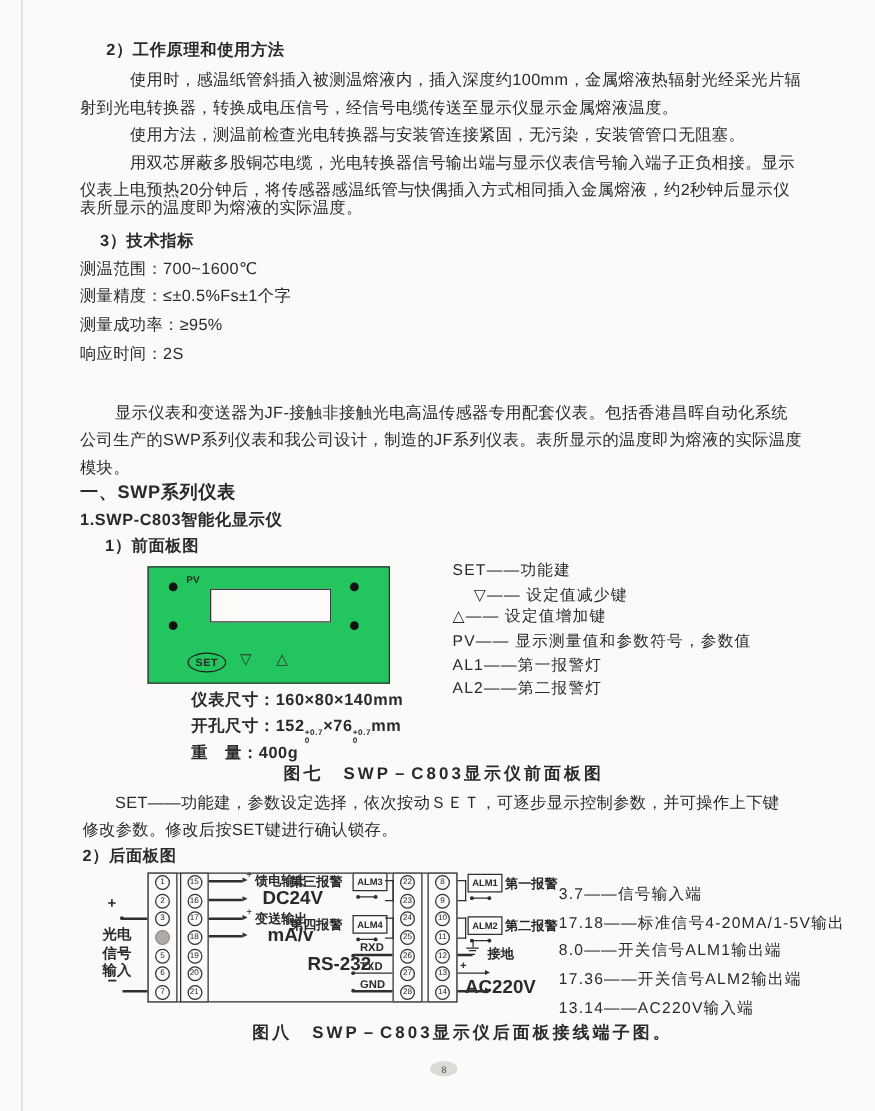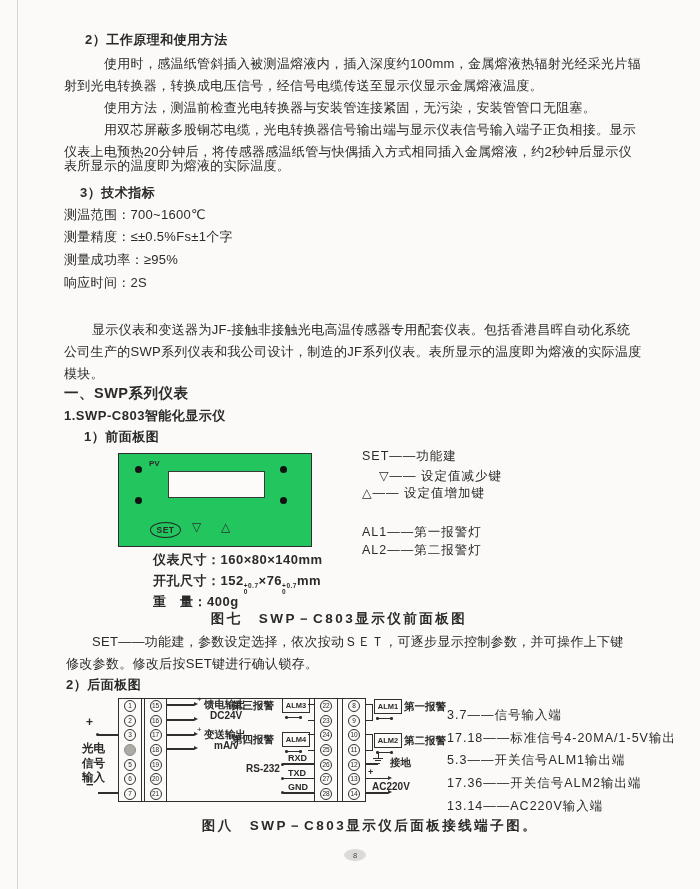--- a/index.html
+++ b/index.html
@@ -8,21 +8,21 @@
   .abs{position:absolute;white-space:nowrap;}
   .scanline{position:absolute;left:17px;top:0;width:1px;height:889px;background:#d8d5cf;}
   
   .b13{font-size:13px;letter-spacing:.3px;}
   .h13{font-size:13px;font-weight:700;letter-spacing:.5px;}
   .h14{font-size:14.5px;font-weight:700;letter-spacing:.5px;}
   .title{font-size:17px;font-weight:700;letter-spacing:6px;text-align:center;}
   .leg12{font-size:12.5px;letter-spacing:1px;}
   .figcap{font-size:13.5px;font-weight:700;letter-spacing:2.5px;text-align:center;}
   .s10{font-size:10.5px;}
-  .s9{font-size:10px;}
+  .s9{font-size:15px;}
   
   .hline{position:absolute;height:1.2px;background:#2f2f2f;}
   .vline{position:absolute;width:1.2px;background:#2f2f2f;}
   .arr{position:absolute;width:0;height:0;border-top:2.6px solid transparent;
        border-bottom:2.6px solid transparent;border-left:4.5px solid #2f2f2f;}
   .dotm{position:absolute;width:3px;height:3px;border-radius:50%;background:#2f2f2f;}
   
   .panel{position:absolute;border:1.5px solid #2f2f2f;background:#22c55e;}
   .disp{position:absolute;border:1.2px solid #3a3a3a;background:#fcfbf9;}
   .ind{position:absolute;width:7px;height:7px;border-radius:50%;background:#121212;}
@@ -87,40 +87,41 @@
     <div class="abs" style="left:30px;top:5px;font-size:8px;font-weight:600">PV</div>
     <div class="disp" style="left:49px;top:17px;width:95px;height:25px"></div>
     <div class="setoval" style="left:31px;top:68px">SET</div>
     <div class="tri" style="left:73px;top:66px">▽</div>
     <div class="tri" style="left:102px;top:66px">△</div>
   </div>
 
   <div class="abs leg12" style="left:362px;top:448px">SET——功能建</div>
   <div class="abs leg12" style="left:379px;top:468px">▽—— 设定值减少键</div>
   <div class="abs leg12" style="left:362px;top:485px">△—— 设定值增加键</div>
+  <div class="abs leg12" style="left:362px;top:505px">PV—— 显示测量值和参数符号，参数值</div>
   <div class="abs leg12" style="left:362px;top:524px">AL1——第一报警灯</div>
   <div class="abs leg12" style="left:362px;top:542px">AL2——第二报警灯</div>
 
   <div class="abs h13" style="left:153px;top:551px">
     <span>仪表尺寸：</span><span>160×80×140mm</span>
   </div>
   <div class="abs h13" style="left:153px;top:572px">
     <span>开孔尺寸：</span><span>152</span><span class="tol">
         <span>+0.7</span>
         <span>0</span>
       </span><span>×76</span><span class="tol">
         <span>+0.7</span>
         <span>0</span>
       </span><span>mm</span>
   </div>
   <div class="abs h13" style="left:153px;top:593px">
     <span>重　量：</span><span>400g</span>
   </div>
 
-  <div class="abs figcap" style="left:139px;top:610px;width:400px">
+  <div class="abs figcap" style="left:155px;top:610px;width:400px">
     <span>图七</span>　<span>SWP－C803显示仪前面板图</span>
   </div>
 
   <div class="abs b13" style="left:92px;top:633px">SET——功能建，参数设定选择，依次按动ＳＥＴ，可逐步显示控制参数，并可操作上下键</div>
   <div class="abs b13" style="left:66px;top:655px">修改参数。修改后按SET键进行确认锁存。</div>
   <div class="abs h13" style="left:66px;top:676px">2）后面板图</div>
 
   <div class="rear-outer" style="left:118px;top:698px;width:248px;height:104px"></div>
   <div class="tcol" style="left:118px;width:24px">
       <span class="term">1</span>
@@ -222,21 +223,21 @@
 
   <div class="abs" style="left:368px;top:767px;font-size:9px;font-weight:700">+</div>
   <div class="hline" style="left:366px;top:778px;width:22px"></div>
   <div class="arr" style="left:388px;top:776px"></div>
   <div class="abs s9" style="left:372px;top:781px;font-weight:600">AC220V</div>
   <div class="hline" style="left:366px;top:792.4px;width:22px"></div>
   <div class="arr" style="left:388px;top:790.4px"></div>
 
   <div class="abs leg12" style="left:447px;top:707px">3.7——信号输入端</div>
   <div class="abs leg12" style="left:447px;top:730px">17.18——标准信号4-20MA/1-5V输出</div>
-  <div class="abs leg12" style="left:447px;top:752px">5.3——开关信号ALM1输出端</div>
+  <div class="abs leg12" style="left:447px;top:752px">8.0——开关信号ALM1输出端</div>
   <div class="abs leg12" style="left:447px;top:775px">17.36——开关信号ALM2输出端</div>
   <div class="abs leg12" style="left:447px;top:798px">13.14——AC220V输入端</div>
 
   <div class="abs figcap" style="left:160px;top:817px;width:420px">
     <span>图八</span>　<span>SWP－C803显示仪后面板接线端子图。</span>
   </div>
 
   <div class="pgbadge" style="left:344px;top:849px">8</div>
 </div>
 

